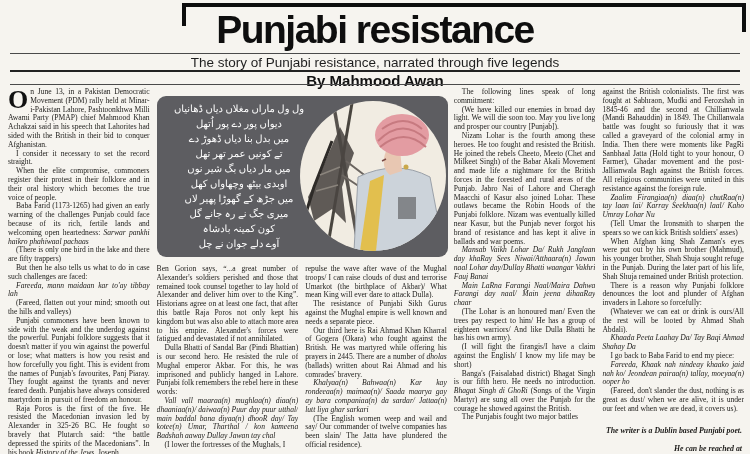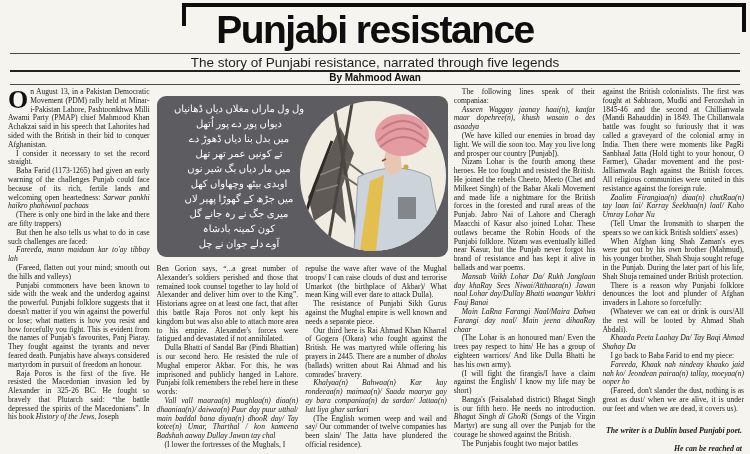--- a/index.html
+++ b/index.html
@@ -8,21 +8,21 @@
         background:var(--page-bg,#f6f4ef);color:#1b1a18;font-family:"Liberation Serif",serif;padding-left:24px;}
   .tick{position:absolute;background:#0d0d0d;}
   .topbar{position:absolute;left:186px;top:3px;width:556px;height:4px;background:#0d0d0d;}
   .title{position:absolute;top:8px;left:0;width:100%;text-align:center;
          font-family:"Liberation Sans",sans-serif;font-weight:700;font-size:39px;
          letter-spacing:-1.5px;color:#0e0e0e;}
   .hrule{position:absolute;left:10px;width:730px;background:#4a4a4a;}
   .subtitle{position:absolute;top:55px;left:0;width:100%;text-align:center;
             font-family:"Liberation Sans",sans-serif;font-size:13.5px;color:#1f1f1f;}
   .byline{position:absolute;top:72px;left:0;width:100%;text-align:center;
-          font-family:"Liberation Sans",sans-serif;font-weight:700;font-size:10px;color:#111;}
+          font-family:"Liberation Sans",sans-serif;font-weight:700;font-size:15px;color:#111;}
   .cols{position:absolute;left:8px;top:88px;width:736px;height:366px;display:flex;gap:7px;}
   .col{flex:1;min-width:0;overflow:hidden;}
   .colbody p{font-size:7.6px;line-height:8.8px;text-align:justify;text-indent:8px;color:#1c1b19;}
   .colbody p.noindent{text-indent:0;}
   .it{font-style:italic;}
   .dropcap{float:left;font-size:26px;line-height:23px;font-weight:700;padding:0 2px 0 0;color:#111;}
   .pad-box{padding-top:177px;}
   .poem-box{position:absolute;left:157px;top:96px;width:291px;height:161px;border-radius:9px;
             background:var(--box-bg,#5d5d61);z-index:3;}
   .poem-lines{position:absolute;left:5px;top:5px;width:154px;height:151px;direction:rtl;
@@ -45,22 +45,23 @@
   <div class="title">Punjabi resistance</div>
   <div class="hrule" style="top:53px;height:1px;"></div>
   <div class="subtitle">The story of Punjabi resistance, narrated through five legends</div>
   <div class="hrule" style="top:70px;height:2px;background:#222;"></div>
   <div class="byline">By Mahmood Awan</div>
   <div class="hrule" style="top:84px;height:1px;"></div>
 
   <div class="cols">
     <div class="col">
       <div class="colbody">
-          <p class="noindent"><span class="dropcap">O</span><span>n August 13, in a Pakistan Democratic Movement (PDM) rally held at Minar-i-Pakistan Lahore, Pashtoonkhwa Milli Awami Party (PMAP) chief Mahmood Khan Achakzai said in his speech that Lahorites had sided with the British in their bid to conquer Afghanistan.</span></p>
+          <p class="noindent"><span class="dropcap">O</span><span>n June 13, in a Pakistan Democratic Movement (PDM) rally held at Minar-i-Pakistan Lahore, Pashtoonkhwa Milli Awami Party (PMAP) chief Mahmood Khan Achakzai said in his speech that Lahorites had sided with the British in their bid to conquer Afghanistan.</span></p>
           <p><span>I consider it necessary to set the record straight.</span></p>
+          <p><span>When the elite compromise, commoners register their protest in their folklore and in their oral history which becomes the true voice of people.</span></p>
           <p><span>Baba Farid (1173-1265) had given an early warning of the challenges Punjab could face because of its rich, fertile lands and welcoming open heartedness: </span><span class="it">Sarwar pankhi haikro phahiwaal pachaas</span></p>
           <p><span>(There is only one bird in the lake and there are fifty trappers)</span></p>
           <p><span>But then he also tells us what to do in case such challenges are faced:</span></p>
           <p><span class="it">Fareeda, mann maidaan kar to'ay tibbay lah</span></p>
           <p><span>(Fareed, flatten out your mind; smooth out the hills and valleys)</span></p>
           <p><span>Punjabi commoners have been known to side with the weak and the underdog against the powerful. Punjabi folklore suggests that it doesn't matter if you win against the powerful or lose; what matters is how you resist and how forcefully you fight. This is evident from the names of Punjab's favourites, Panj Piaray. They fought against the tyrants and never feared death. Punjabis have always considered martyrdom in pursuit of freedom an honour.</span></p>
           <p><span>Raja Poros is the first of the five. He resisted the Macedonian invasion led by Alexander in 325-26 BC. He fought so bravely that Plutarch said: “the battle depressed the spirits of the Macedonians”. In his book </span><span class="it">History of the Jews</span><span>, Joseph</span></p>
         </div>
     </div>
     <div class="col">
@@ -75,22 +76,21 @@
       <div class="colbody pad-box">
           <p class="noindent"><span>repulse the wave after wave of the Mughal troops/ I can raise clouds of dust and terrorise Umarkot (the birthplace of Akbar)/ What mean King will ever dare to attack Dulla).</span></p>
           <p><span>The resistance of Punjabi Sikh Gurus against the Mughal empire is well known and needs a separate piece.</span></p>
           <p><span>Our third here is Rai Ahmad Khan Kharral of Gogera (Okara) who fought against the British. He was martyred while offering his prayers in 2445. There are a number of </span><span class="it">dholas</span><span> (ballads) written about Rai Ahmad and his comrades' bravery.</span></p>
           <p><span class="it">Khalyaa(n) Bahwaa(n) Kar kay rondeeaa(n) maimaa(n)/ Saada maarya gay ay bara companiaa(n) da sardar/ Jattaa(n) lutt liya ghar sarkari</span></p>
           <p><span>(The English women weep and wail and say/ Our commander of twelve companies has been slain/ The Jatta have plundered the official residence).</span></p>
         </div>
     </div>
     <div class="col">
       <div class="colbody">
-          <p><span>The following lines speak of their companiaa:</span></p>
-          <p><span class="it">Asseen Waggay jaanay haai(n), kaafar maar dopehree(n), khush wasain o des asaadya</span></p>
+          <p><span>The following lines speak of long commitment:</span></p>
           <p><span>(We have killed our enemies in broad day light. We will die soon too. May you live long and prosper our country [Punjab]).</span></p>
           <p><span>Nizam Lohar is the fourth among these heroes. He too fought and resisted the British. He joined the rebels Cheeto, Meeto (Chet and Milkeet Singh) of the Babar Akali Movement and made life a nightmare for the British forces in the forested and rural areas of the Punjab. Jabro Nai of Lahore and Cheragh Maacchi of Kasur also joined Lohar. These outlaws became the Robin Hoods of the Punjabi folklore. Nizam was eventually killed near Kasur, but the Punjab never forgot his brand of resistance and has kept it alive in ballads and war poems.</span></p>
           <p><span class="it">Mansab Vaikh Lohar Da/ Rukh Janglaan day khaRay Sees Niwai/Atthaara(n) Jawan naal Lohar day/Dullay Bhatti waangar Vakhri Fauj Banai</span></p>
           <p><span class="it">Main LaRna Farangi Naal/Maira Dahwa Farangi day naal/ Main jeena dihaaRay chaar</span></p>
           <p><span>(The Lohar is an honoured man/ Even the trees pay respect to him/ He has a group of eighteen warriors/ And like Dulla Bhatti he has his own army).</span></p>
           <p><span>(I will fight the firangis/I have a claim against the English/ I know my life may be short)</span></p>
           <p><span>Banga's (Faisalabad district) Bhagat Singh is our fifth hero. He needs no introduction. </span><span class="it">Bhagat Singh di GhoRi</span><span> (Songs of the Virgin Martyr) are sung all over the Punjab for the courage he showed against the British.</span></p>
           <p><span>The Punjabis fought two major battles</span></p>
         </div>
     </div>

